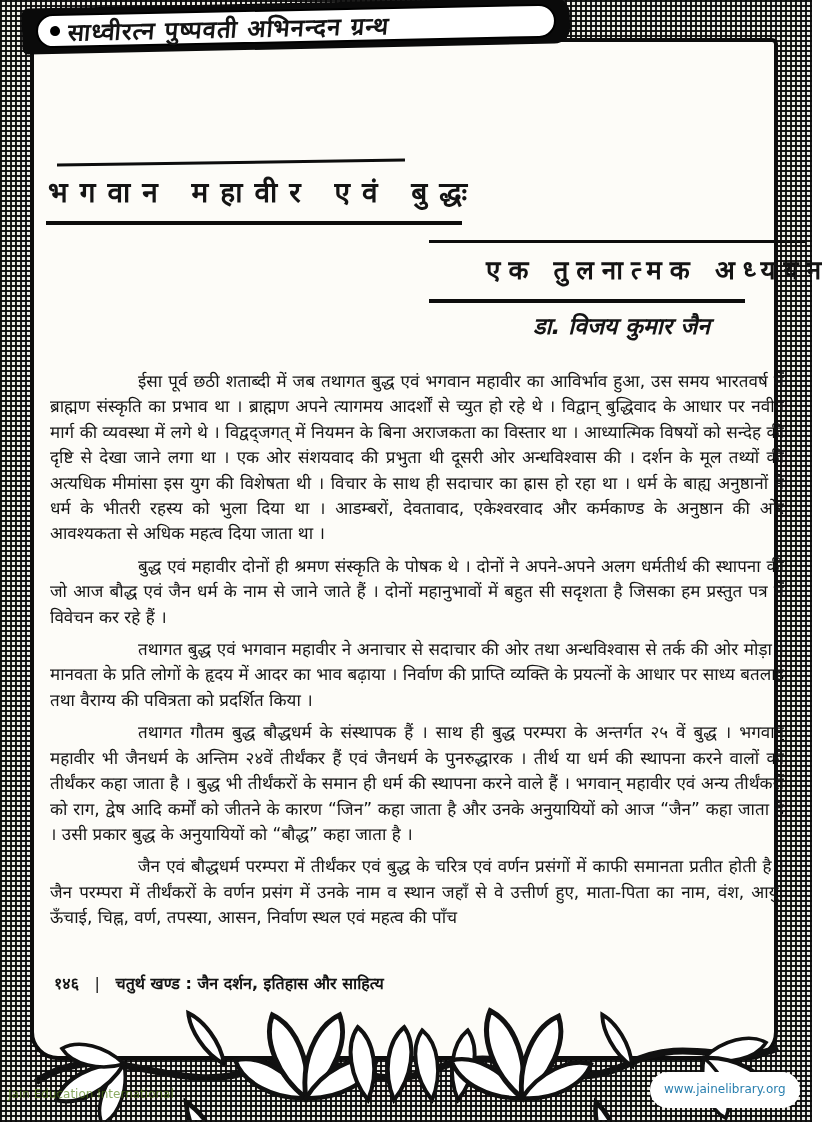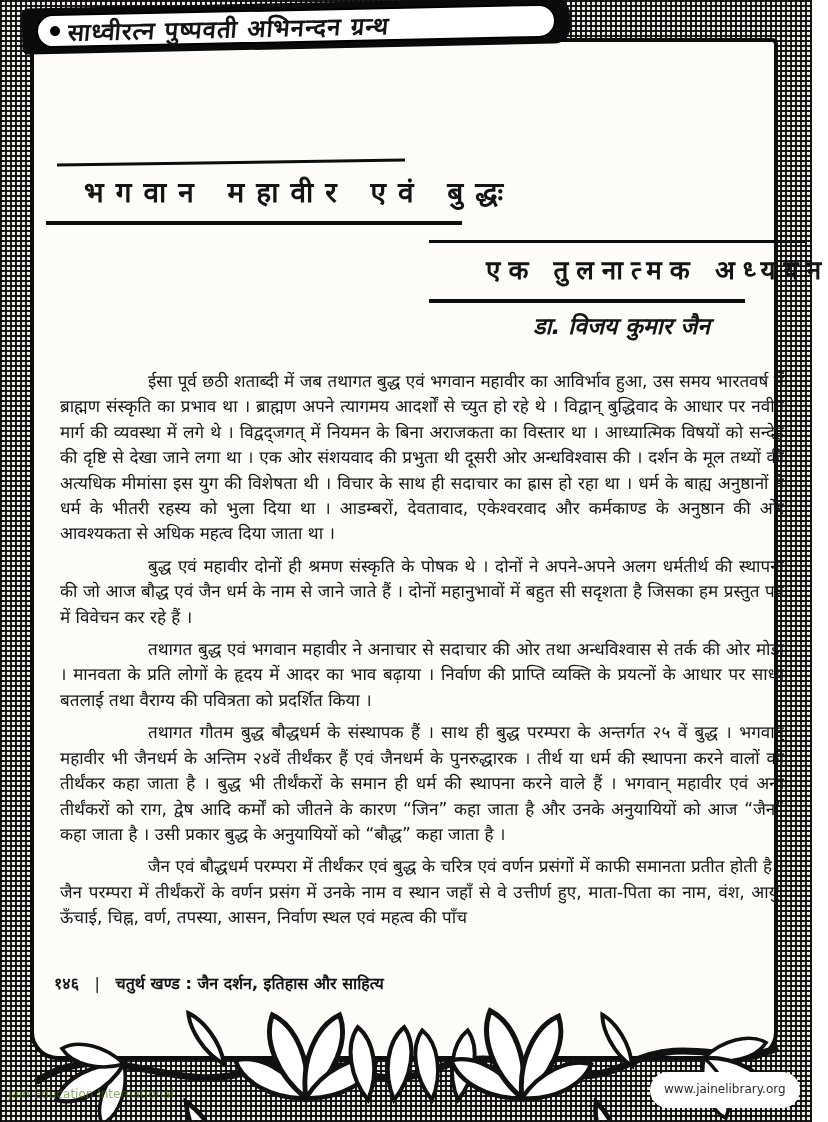--- a/index.html
+++ b/index.html
@@ -45,52 +45,52 @@
     transform:skewX(-6deg);letter-spacing:1px;
   }
   
   .rule{position:absolute;background:#0d0d0d;z-index:3;}
   .rule-title-top{left:57px;top:161px;width:348px;height:3px;transform:rotate(-0.8deg);}
   .rule-title-bottom{left:46px;top:221px;width:416px;height:4px;}
   .rule-sub-top{left:429px;top:240px;width:377px;height:3px;}
   .rule-sub-bottom{left:429px;top:299px;width:316px;height:4px;}
   .article-title{
     position:absolute;left:48px;top:172px;z-index:3;
-    font-size:28px;font-weight:bold;letter-spacing:12px;white-space:nowrap;margin-left:36px;
+    font-size:28px;font-weight:bold;letter-spacing:12px;white-space:nowrap;
   }
   .article-subtitle{
     position:absolute;left:438px;top:251px;z-index:3;
     font-size:26px;font-weight:bold;letter-spacing:8px;white-space:nowrap;margin-left:48px;
   }
   .article-author{
     position:absolute;left:448px;top:309px;width:262px;z-index:3;
     font-size:23px;font-weight:bold;font-style:italic;text-align:right;white-space:nowrap;
   }
   
   .body-text{
     position:absolute;left:50px;top:369px;width:734px;height:600px;z-index:3;
     font-size:17px;line-height:25.4px;text-align:justify;overflow:hidden;
   }
-  .body-text p{margin:0 0 7px 10px;text-indent:88px;}
+  .body-text p{margin:0 0 7px 0;text-indent:88px;}
   
   .footer{
     position:absolute;left:54px;top:972px;z-index:3;
     font-size:16px;font-weight:bold;white-space:nowrap;
   }
   .footer .sep{margin:0 10px;font-weight:normal;}
   
   .garland{position:absolute;left:28px;top:1006px;width:754px;height:116px;z-index:4;}
   .garland .fl{fill:#ffffff;stroke:#111;stroke-width:3.5;}
   .garland .vine{fill:none;stroke:#111;stroke-width:7;}
   
   .wm-pill{
     position:absolute;left:650px;top:1072px;width:150px;height:36px;
     background:#fff;border-radius:18px;z-index:5;
   }
-  .wm{position:absolute;z-index:6;color:#000000;font-size:12px;opacity:.85;white-space:nowrap;}
+  .wm{position:absolute;z-index:6;color:#0369a1;font-size:12px;opacity:.85;white-space:nowrap;}
   .wm-left{left:8px;top:1087px;color:#4d7c0f;opacity:.65;}
   .wm-right{left:664px;top:1082px;}
 </style>
 </head>
 <body>
 
 <div class="frame"></div>
 <div class="content"></div>
 
 <div class="banner">

